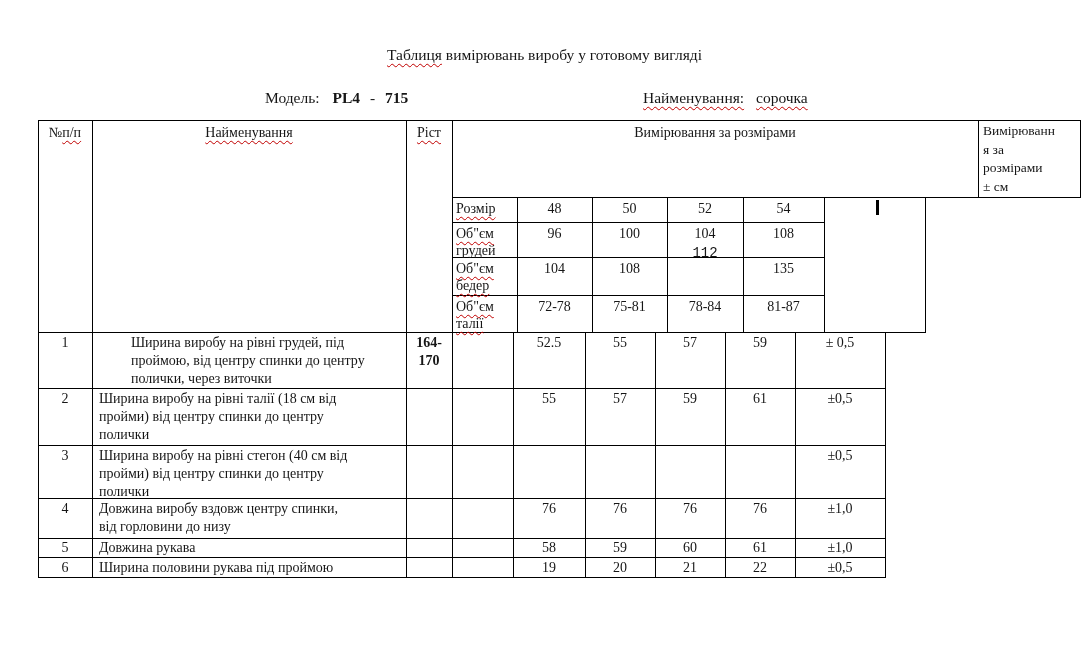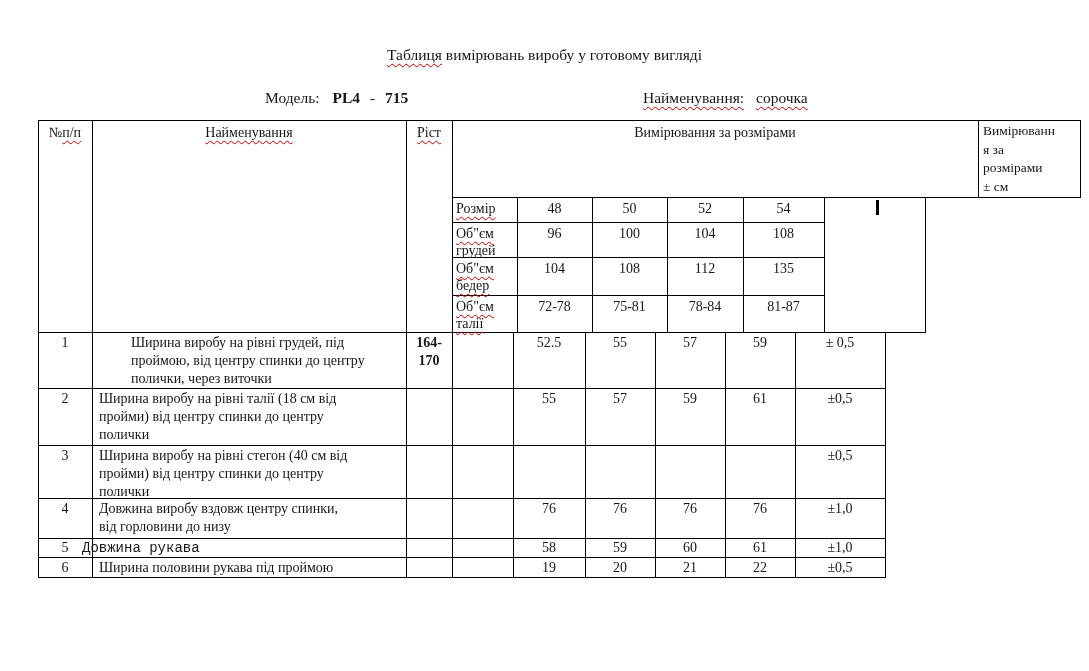--- a/index.html
+++ b/index.html
@@ -94,21 +94,21 @@
   <div class="txt c" style="left:592px;top:225px;width:75px;">100</div>
   <div class="txt c" style="left:667px;top:225px;width:76px;">104</div>
   <div class="txt c" style="left:743px;top:225px;width:81px;">108</div>
 
   <div class="txt" style="left:456px;top:260px;line-height:17px;white-space:normal;width:58px;">
     <div><span class="sq">Об"єм</span></div>
     <div><span class="sq">бедер</span></div>
   </div>
   <div class="txt c" style="left:517px;top:260px;width:75px;">104</div>
   <div class="txt c" style="left:592px;top:260px;width:75px;">108</div>
-  <div class="txt c" style="left:667px;top:260px;width:76px;">112</div>
+  <div class="txt c" style="left:667px;top:244px;width:76px;font-family:Liberation Mono, monospace;">112</div>
   <div class="txt c" style="left:743px;top:260px;width:81px;">135</div>
 
   <div class="txt" style="left:456px;top:298px;line-height:17px;white-space:normal;width:58px;">
     <div><span class="sq">Об"єм</span></div>
     <div><span class="sq">талії</span></div>
   </div>
   <div class="txt c" style="left:517px;top:298px;width:75px;">72-78</div>
   <div class="txt c" style="left:592px;top:298px;width:75px;">75-81</div>
   <div class="txt c" style="left:667px;top:298px;width:76px;">78-84</div>
   <div class="txt c" style="left:743px;top:298px;width:81px;">81-87</div>
@@ -144,21 +144,21 @@
   <div class="txt c" style="left:38px;top:500px;width:54px;">4</div>
   <div class="txt wrap" style="left:99px;top:500px;width:302px;">Довжина виробу вздовж центру спинки,
 від горловини до низу</div>
   <div class="txt c" style="left:513px;top:500px;width:72px;">76</div>
   <div class="txt c" style="left:585px;top:500px;width:70px;">76</div>
   <div class="txt c" style="left:655px;top:500px;width:70px;">76</div>
   <div class="txt c" style="left:725px;top:500px;width:70px;">76</div>
   <div class="txt c" style="left:795px;top:500px;width:90px;">±1,0</div>
 
   <div class="txt c" style="left:38px;top:539px;width:54px;">5</div>
-  <div class="txt" style="left:82px;top:539px;font-family:Liberation Mono, monospace;">Довжина рукава</div>
+  <div class="txt" style="left:99px;top:539px;">Довжина рукава</div>
   <div class="txt c" style="left:513px;top:539px;width:72px;">58</div>
   <div class="txt c" style="left:585px;top:539px;width:70px;">59</div>
   <div class="txt c" style="left:655px;top:539px;width:70px;">60</div>
   <div class="txt c" style="left:725px;top:539px;width:70px;">61</div>
   <div class="txt c" style="left:795px;top:539px;width:90px;">±1,0</div>
 
   <div class="txt c" style="left:38px;top:559px;width:54px;">6</div>
   <div class="txt" style="left:99px;top:559px;">Ширина половини рукава під проймою</div>
   <div class="txt c" style="left:513px;top:559px;width:72px;">19</div>
   <div class="txt c" style="left:585px;top:559px;width:70px;">20</div>

